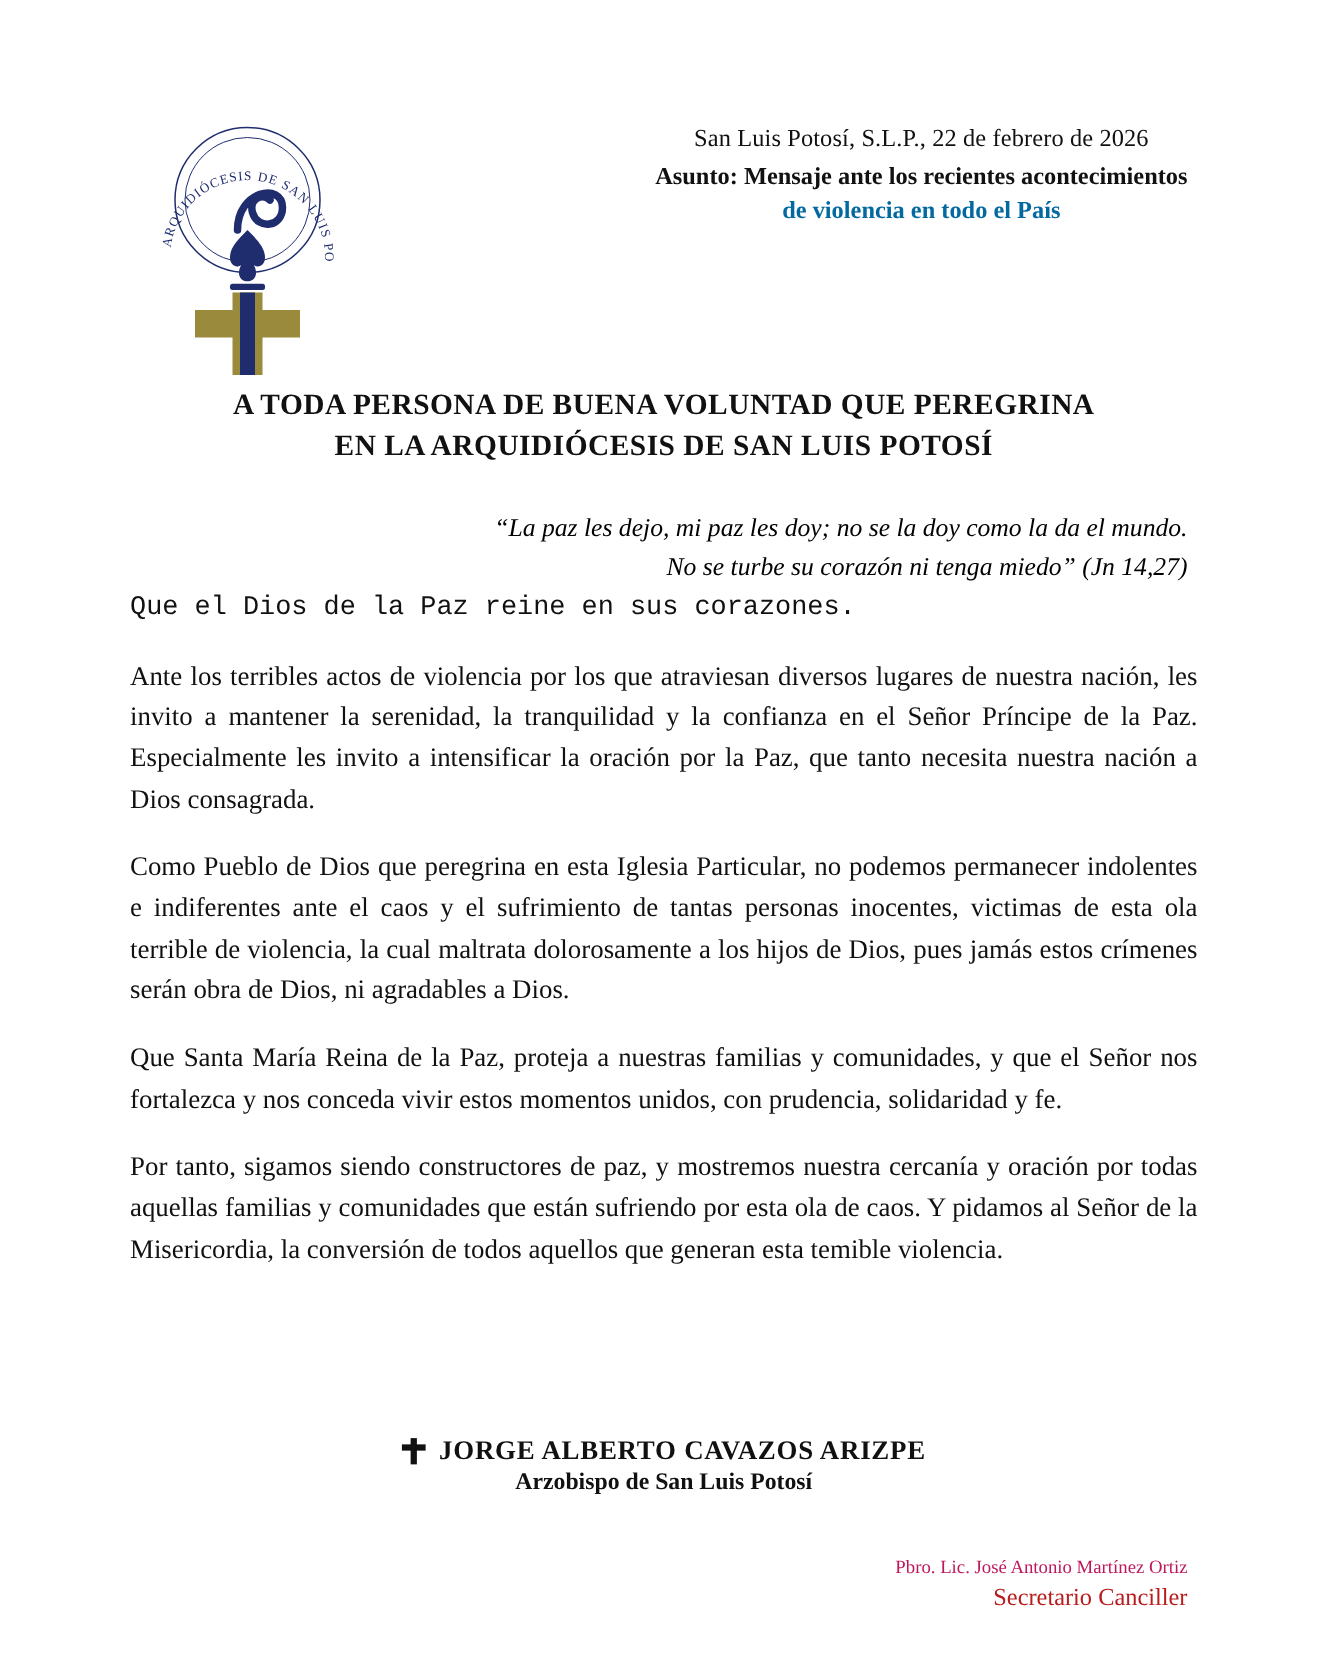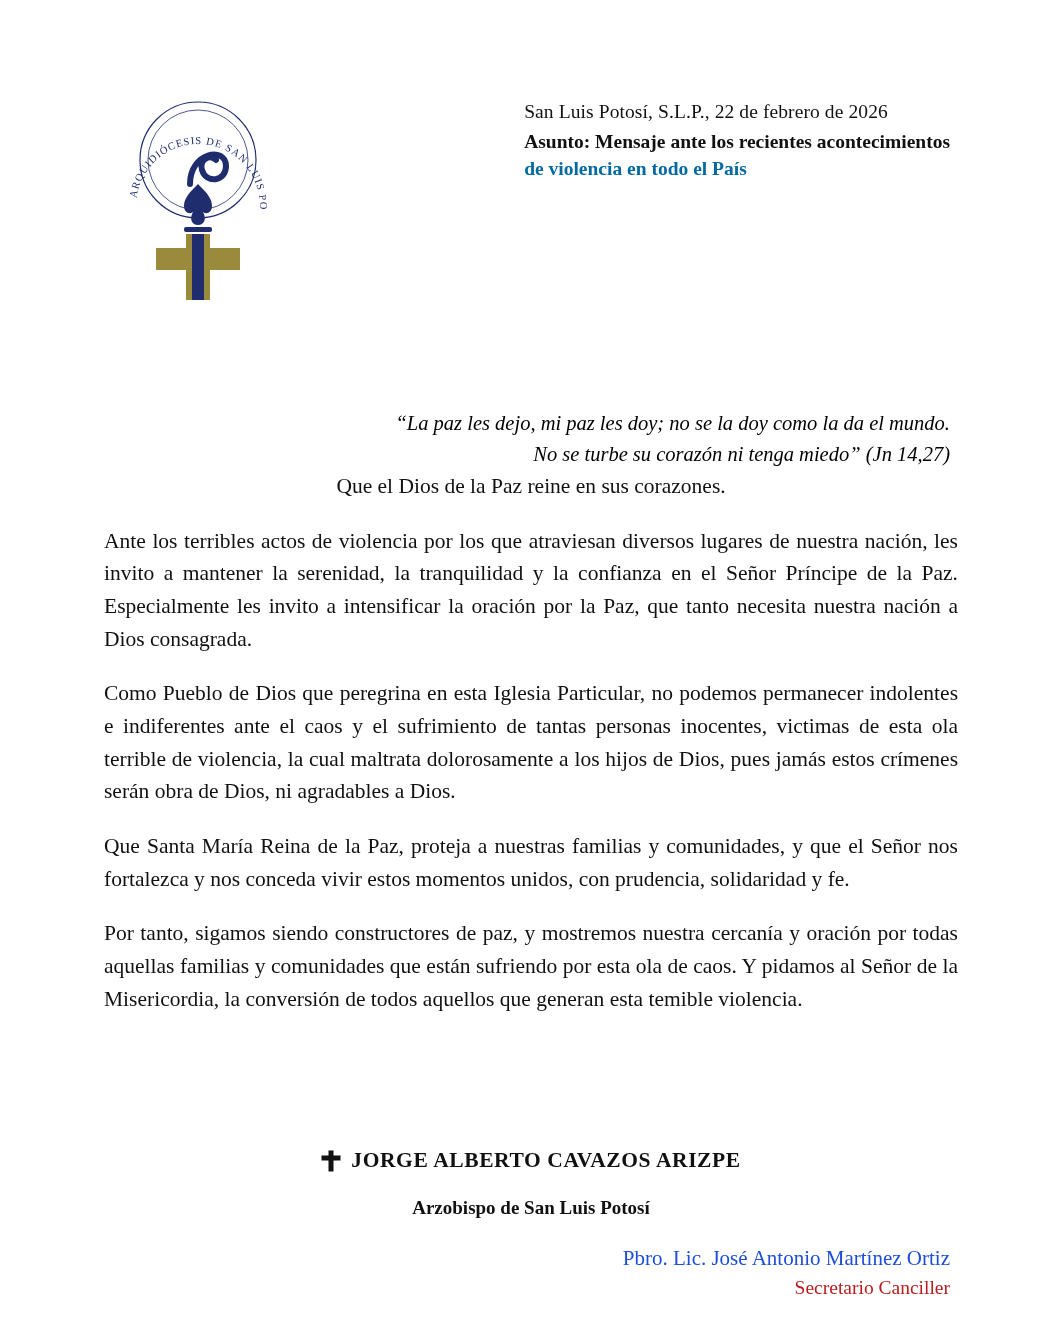--- a/index.html
+++ b/index.html
@@ -39,21 +39,21 @@
   }
 
   .logo-svg {
     display: block;
   }
 
   .header-text {
     position: absolute;
     right: 112px;
     top: 98px;
-    text-align: left;
+    text-align: center;
     line-height: 1.42;
   }
   .header-line-place {
     font-size: 19.5px;
     font-family: "Liberation Serif", serif;
     color: #111;
     letter-spacing: 0.1px;
   }
   .header-subject {
     font-size: 19.5px;
@@ -105,21 +105,22 @@
   }
   .para {
     font-size: 21.5px;
     line-height: 1.52;
     text-align: justify;
     margin: 0 0 22px 0;
     color: #111;
     hyphens: none;
   }
   .para.first {
-    text-align: center;
+    text-align: left;
+    font-family: Liberation Mono, monospace;
   }
 
   
   .sign-block {
     position: absolute;
     top: 1148px;
     left: 0;
     width: 1062px;
     text-align: center;
   }
@@ -139,34 +140,34 @@
   .cross-icon svg { display:block; }
   .sign-name {
     font-size: 21.5px;
     font-weight: bold;
     letter-spacing: 0.6px;
     color: #111;
   }
   .sign-role {
     font-size: 19px;
     font-weight: bold;
-    margin-top: 24px;
+    margin-top: 2px;
     color: #111;
   }
 
   .secretary-block {
     position: absolute;
     top: 1244px;
     right: 112px;
     text-align: right;
     line-height: 1.42;
   }
   .secretary-name {
-    font-size: 21px;
-    color: #1d4ed8;
+    font-size: 15px;
+    color: #be185d;
   }
   .secretary-role {
     font-size: 19.5px;
     color: #b91c1c;
   }
 </style>
 </head>
 <body>
 
 <div class="page">
@@ -204,20 +205,24 @@
       </svg>
     </div>
 
     <div class="header-text">
       <div class="header-line-place">San Luis Potosí, S.L.P., 22 de febrero de 2026</div>
       <div class="header-subject">Asunto: Mensaje ante los recientes acontecimientos</div>
       <div class="header-subject-2">de violencia en todo el País</div>
     </div>
   </div>
 
+  <div class="title-block">
+    <div class="title-line">A TODA PERSONA DE BUENA VOLUNTAD QUE PEREGRINA</div>
+    <div class="title-line">EN LA ARQUIDIÓCESIS DE SAN LUIS POTOSÍ</div>
+  </div>
 
   <div class="quote-block">
     <div>“La paz les dejo, mi paz les doy; no se la doy como la da el mundo.</div>
     <div>No se turbe su corazón ni tenga miedo” (Jn 14,27)</div>
   </div>
 
   <div class="body-block">
     <p class="para first">Que el Dios de la Paz reine en sus corazones.</p>
     <p class="para">Ante los terribles actos de violencia por los que atraviesan diversos lugares de nuestra nación, les invito a mantener la serenidad, la tranquilidad y la confianza en el Señor Príncipe de la Paz. Especialmente les invito a intensificar la oración por la Paz, que tanto necesita nuestra nación a Dios consagrada.</p>
     <p class="para">Como Pueblo de Dios que peregrina en esta Iglesia Particular, no podemos permanecer indolentes e indiferentes ante el caos y el sufrimiento de tantas personas inocentes, victimas de esta ola terrible de violencia, la cual maltrata dolorosamente a los hijos de Dios, pues jamás estos crímenes serán obra de Dios, ni agradables a Dios.</p>

